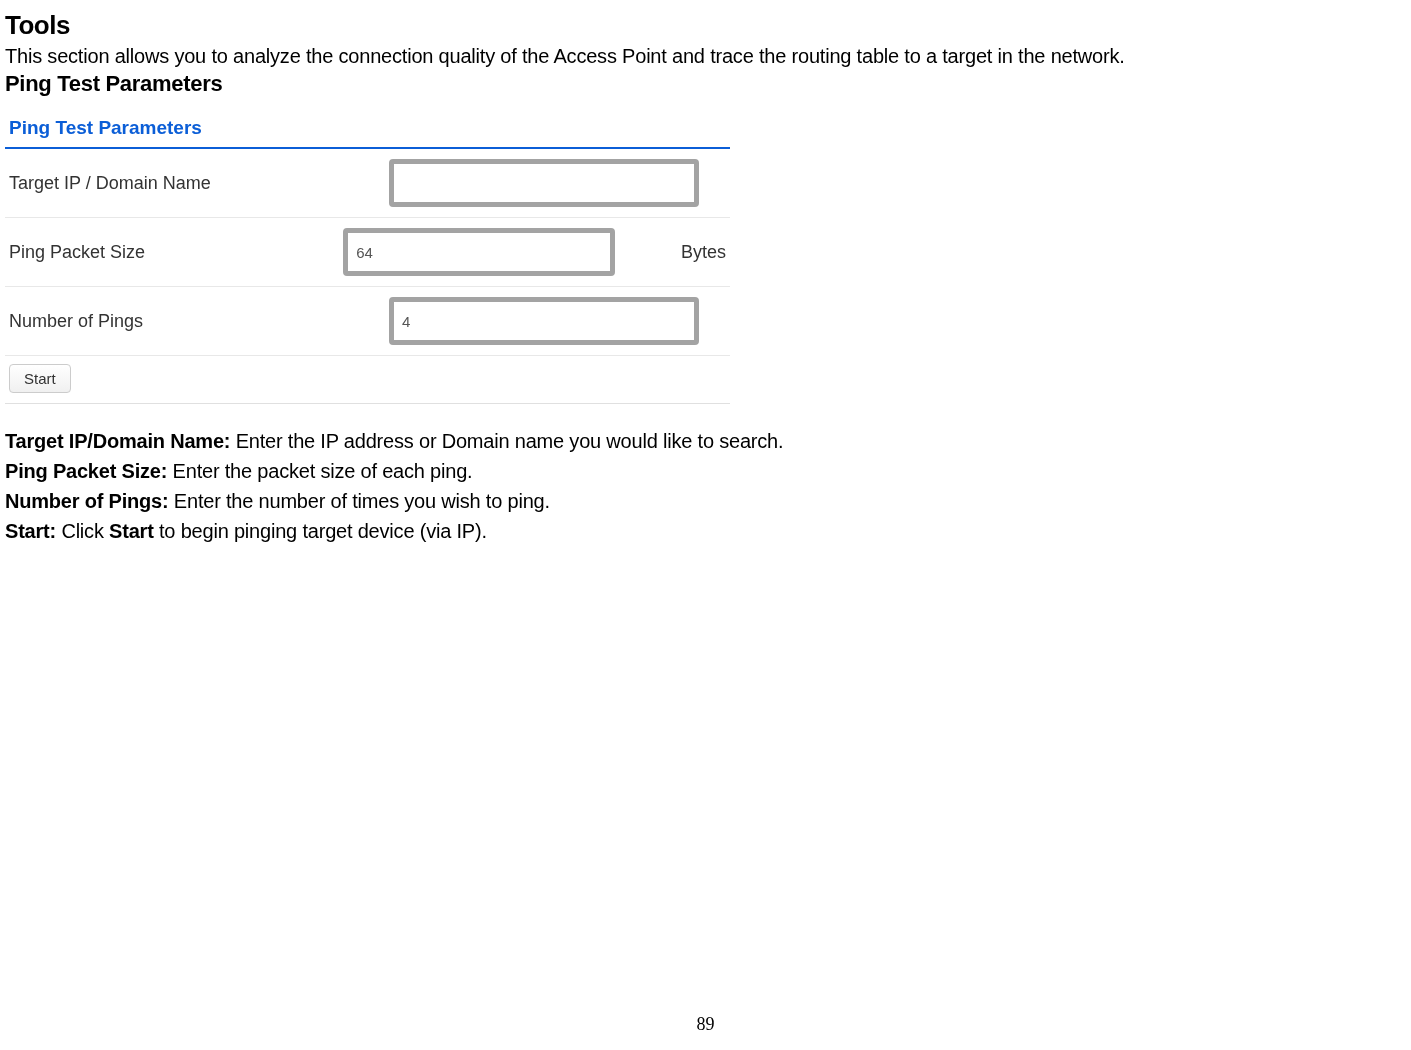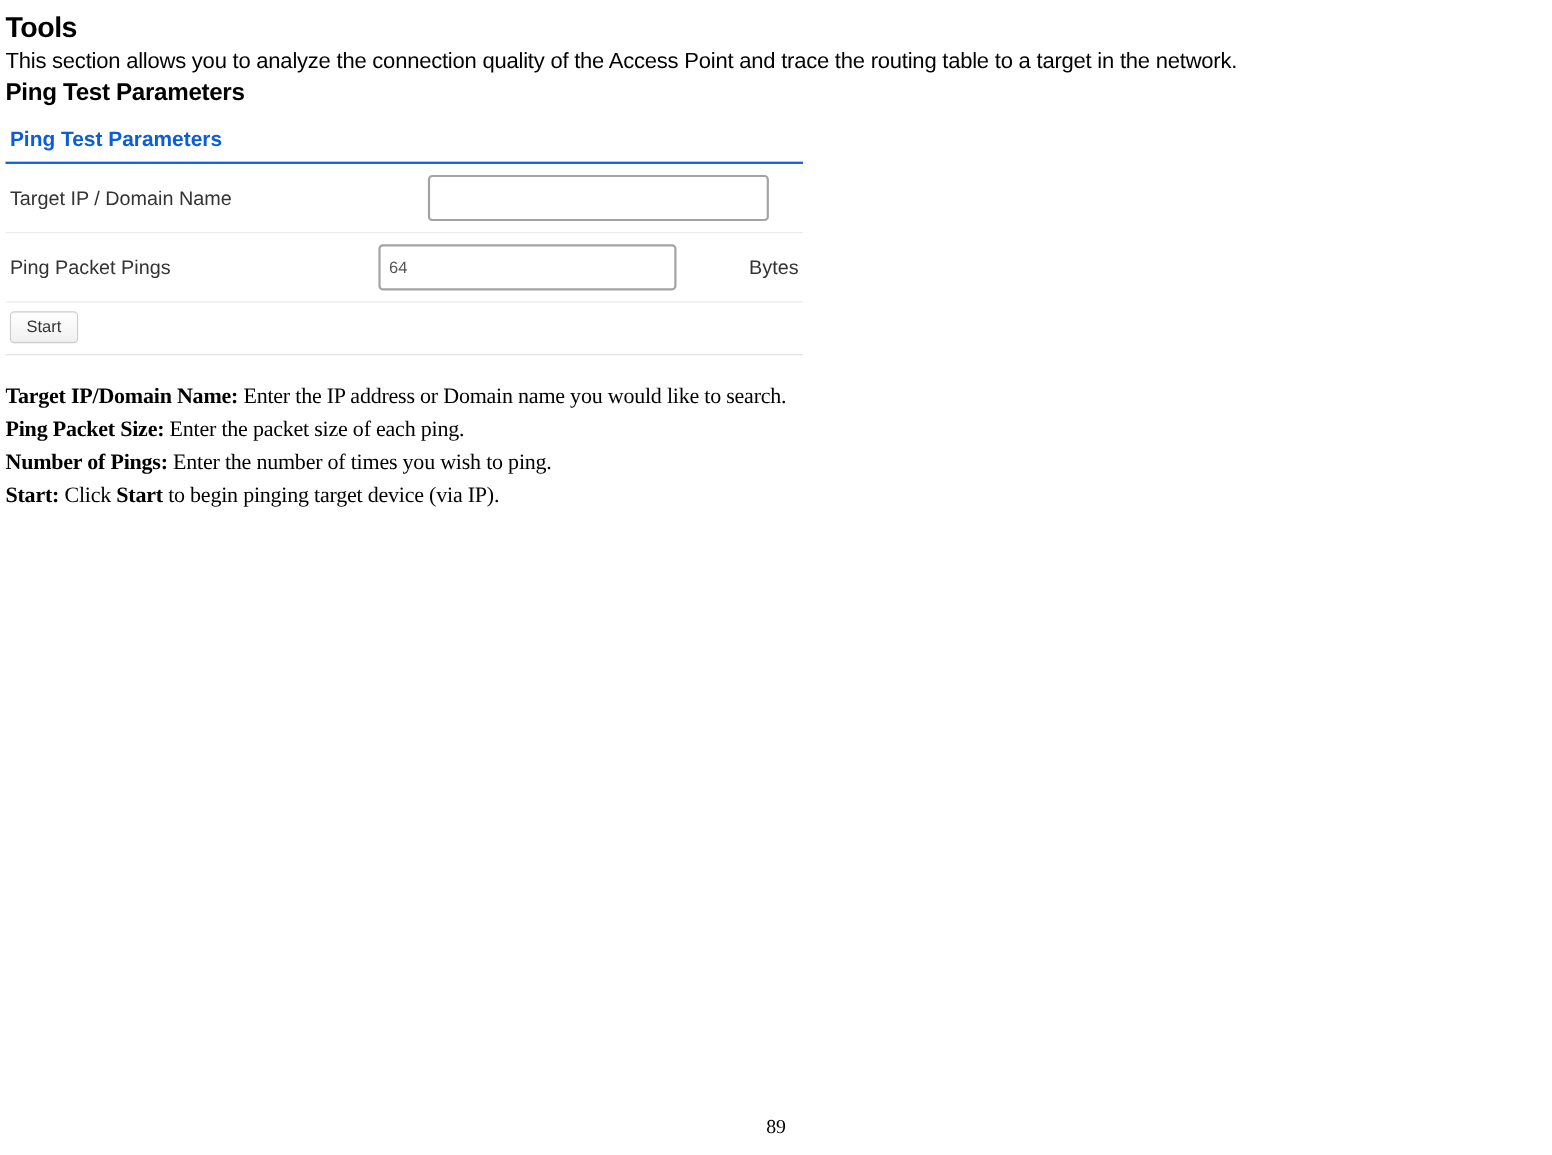--- a/index.html
+++ b/index.html
@@ -54,21 +54,21 @@
     .form-row .row-label {
       width: 340px;
       font-size: 18px;
       color: #333;
       font-family: Arial, sans-serif;
     }
     .form-row input[type="text"] {
       width: 310px;
       height: 30px;
       padding: 19px 8px;
-      border: 2px solid #a3a3a3;
+      border: 5px solid #a3a3a3;
       border-radius: 4px;
       font-size: 15px;
       color: #555;
       font-family: Arial, sans-serif;
     }
     .unit-label {
       font-size: 18px;
       color: #333;
       margin-left: 26px;
       font-family: Arial, sans-serif;
@@ -84,21 +84,20 @@
       border-radius: 4px;
       background: linear-gradient(#fff, #f0f0f0);
       color: #333;
       cursor: pointer;
       font-family: Arial, sans-serif;
     }
     .desc-line {
       font-size: 20px;
       line-height: 1.5;
       letter-spacing: -0.2px;
-      font-family: Liberation Serif, serif;
     }
     .desc-line .bold {
       font-weight: bold;
     }
     .page-number {
       position: absolute;
       bottom: 15px;
       left: 50%;
       transform: translateX(-50%);
       font-size: 18px;
@@ -116,25 +115,29 @@
 
 <div class="form-panel">
   <div class="panel-title">Ping Test Parameters</div>
 
   <div class="form-row">
     <div class="row-label">Target IP / Domain Name</div>
     <input type="text" value="" style="">
   </div>
 
   <div class="form-row">
-    <div class="row-label">Ping Packet Pings</div>
+    <div class="row-label">Ping Packet Size</div>
     <input type="text" value="64" style="">
     <span class="unit-label">Bytes</span>
   </div>
 
+  <div class="form-row">
+    <div class="row-label">Number of Pings</div>
+    <input type="text" value="4" style="">
+  </div>
 
   <div class="button-row">
     <button class="start-btn">Start</button>
   </div>
 </div>
 
 <p class="desc-line">
   <span class="bold">Target IP/Domain Name:</span><span> Enter the IP address or Domain name you would like to search.</span>
 </p>
 <p class="desc-line">

